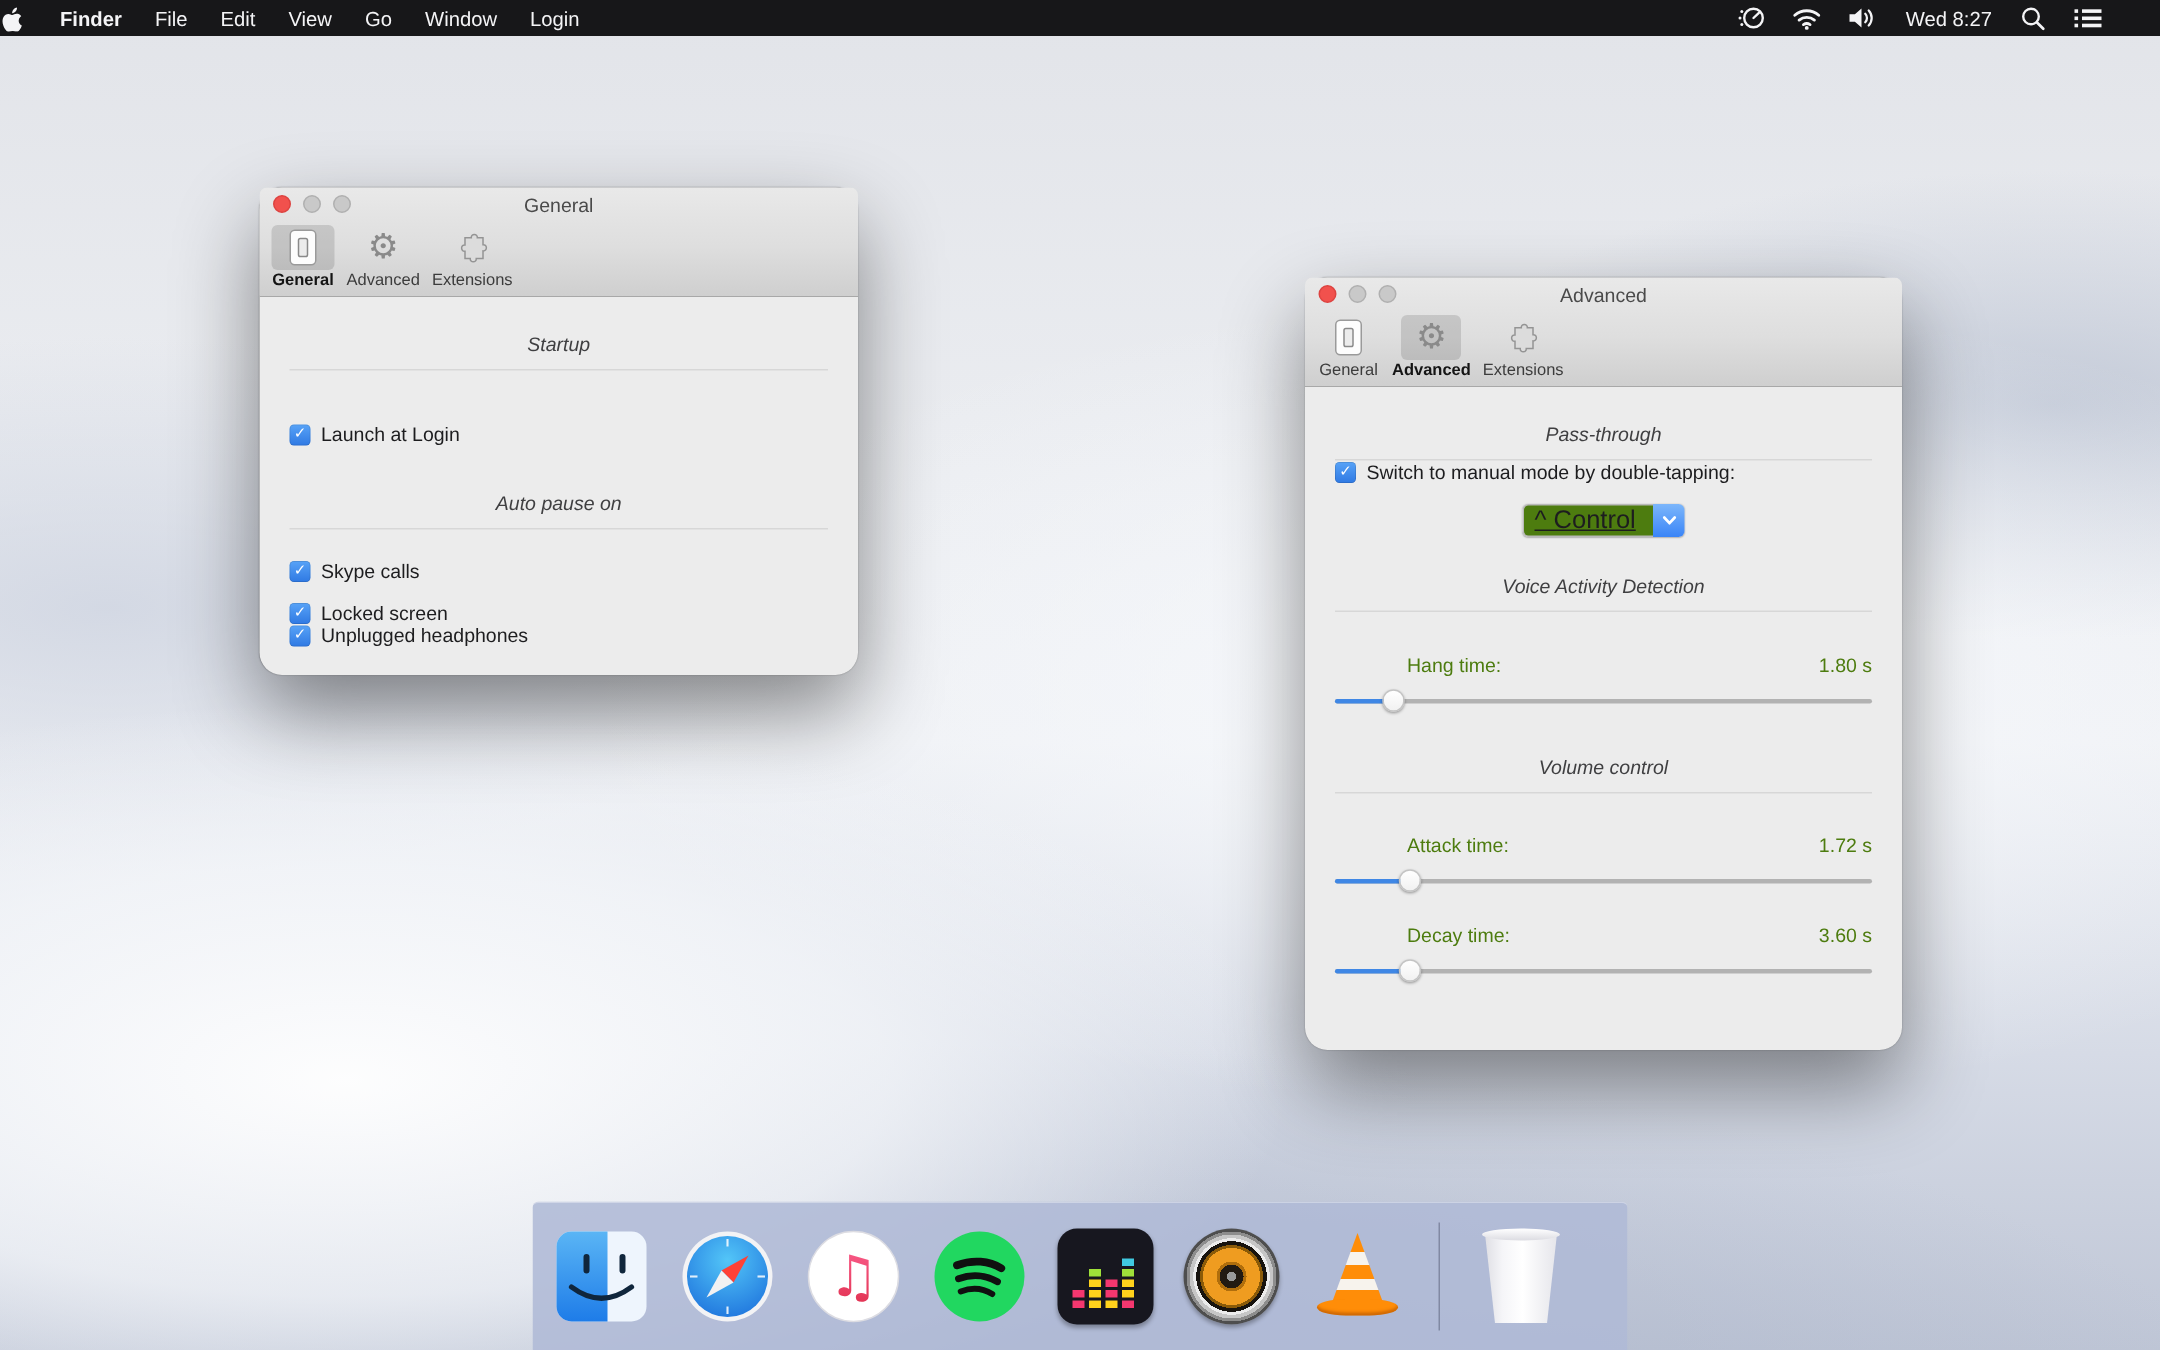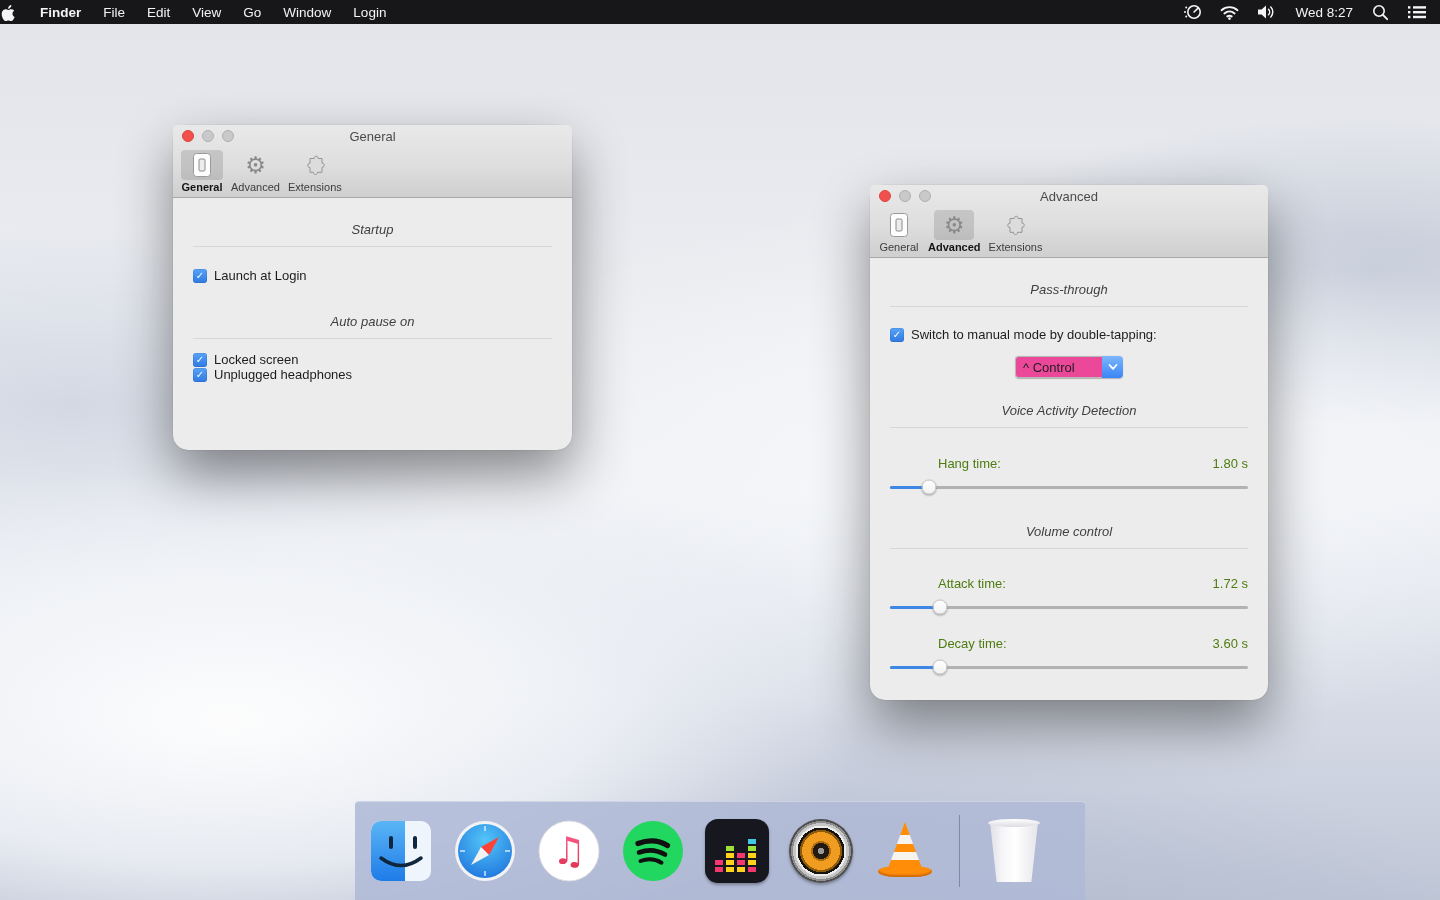--- a/index.html
+++ b/index.html
@@ -17,21 +17,21 @@
   }
 
   
   .menubar {
     position:absolute; top:0; left:0; width:1440px; height:24px;
     background:#171719; color:#f4f4f6; display:flex; align-items:center;
     justify-content:space-between; font-size:13.5px; z-index:50;
   }
   .mb-left, .mb-right { display:flex; align-items:center; height:100%; }
   .mb-left { }
-  .mb-right { padding-right:4px; }
+  .mb-right { padding-right:29px; }
   .mb-apple { display:flex; align-items:center; padding:0 14px 0 0; height:100%; }
   .mb-app { font-weight:bold; padding:0 11px; }
   .mb-item { padding:0 11px; }
   .mb-status { display:flex; align-items:center; padding:0 9px; height:100%; }
   .mb-clock { padding:0 10px; }
   .mb-status svg { display:block; }
 
   
   .window {
     position:absolute; border-radius:15px;
@@ -76,23 +76,23 @@
   }
   .cb::after { content:"✓"; color:#fff; font-size:10px; font-weight:bold; line-height:1; }
   .check-label { font-size:13px; color:#1d1d1f; }
 
   
   .dropdown {
     width:108px; height:22px; margin:14px auto 0 auto; display:flex;
     border-radius:4px; box-shadow:0 .5px 1px rgba(0,0,0,.25);
   }
   .dd-value {
-    flex:1; background:#ec4899; border:1px solid #b9b9b9; border-right:none;
-    border-radius:4px 0 0 4px; font-size:13px; color:#1d1d1f;
-    display:flex; align-items:center; padding-left:7px;
+    flex:1; background:#4d7c0f; border:1px solid #b9b9b9; border-right:none;
+    border-radius:4px 0 0 4px; font-size:17px; color:#1d1d1f;
+    display:flex; align-items:center; padding-left:7px;text-decoration:underline;
   }
   .dd-btn {
     width:21px; border-radius:0 4px 4px 0;
     background:linear-gradient(180deg,#7cb6fb 0%,#3a85f7 100%);
     display:flex; align-items:center; justify-content:center;
   }
 
   
   .slider-meta { display:flex; justify-content:space-between; align-items:center; }
   .s-label, .s-value { font-size:13px; color:#4d7c0f;margin-left:48px; }
@@ -238,26 +238,30 @@
             <path d="M8,6.5 h4.2 c-0.3,-3 4.3,-3 4,0 H20 v4.6 c3,-0.3 3,4.5 0,4.2 v5 h-4.5 c0.3,3 -4.3,3 -4,0 H8 v-4.8 c-3,0.3 -3,-4.5 0,-4.2 z" fill="#dcdcdc" stroke="#949494"></path>
           </svg>
         </div>
         <div class="tab-label">Extensions</div>
       </div>
     </nav>
   </header>
   <div class="win-body">
     <div class="sec-header" style="margin-top:24px">Startup</div>
     <div class="divider"></div>
-    <label class="check-row" style="margin-top:21px">
+    <label class="check-row" style="margin-top:35px">
       <span class="cb"></span>
       <span class="check-label">Launch at Login</span>
     </label>
     <div class="sec-header" style="margin-top:31px">Auto pause on</div>
     <div class="divider"></div>
+    <label class="check-row" style="margin-top:20px">
+      <span class="cb"></span>
+      <span class="check-label">Skype calls</span>
+    </label>
     <label class="check-row" style="margin-top:13px">
       <span class="cb"></span>
       <span class="check-label">Locked screen</span>
     </label>
     <label class="check-row" style="">
       <span class="cb"></span>
       <span class="check-label">Unplugged headphones</span>
     </label>
   </div>
 </section>
@@ -294,21 +298,21 @@
             <path d="M8,6.5 h4.2 c-0.3,-3 4.3,-3 4,0 H20 v4.6 c3,-0.3 3,4.5 0,4.2 v5 h-4.5 c0.3,3 -4.3,3 -4,0 H8 v-4.8 c-3,0.3 -3,-4.5 0,-4.2 z" fill="#dcdcdc" stroke="#949494"></path>
           </svg>
         </div>
         <div class="tab-label">Extensions</div>
       </div>
     </nav>
   </header>
   <div class="win-body">
     <div class="sec-header" style="margin-top:24px">Pass-through</div>
     <div class="divider"></div>
-    <label class="check-row" style="margin-top:20px">
+    <label class="check-row" style="">
       <span class="cb"></span>
       <span class="check-label">Switch to manual mode by double-tapping:</span>
     </label>
     <div class="dropdown">
       <span class="dd-value">^ Control</span>
       <span class="dd-btn">
         <svg width="10" height="8" viewBox="0 0 10 8">
           <polyline points="1.5,2 5,5.8 8.5,2" fill="none" stroke="#ffffff" stroke-width="1.8" stroke-linecap="round" stroke-linejoin="round"></polyline>
         </svg>
       </span>

